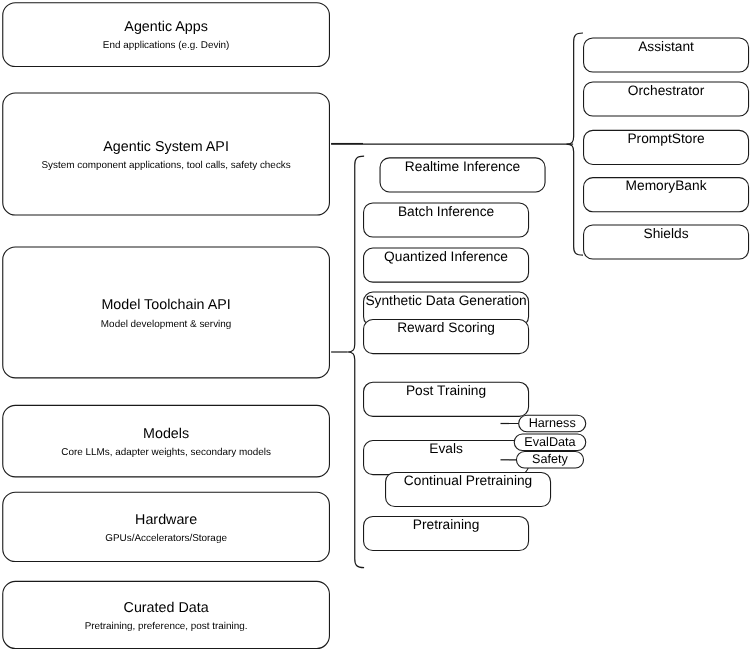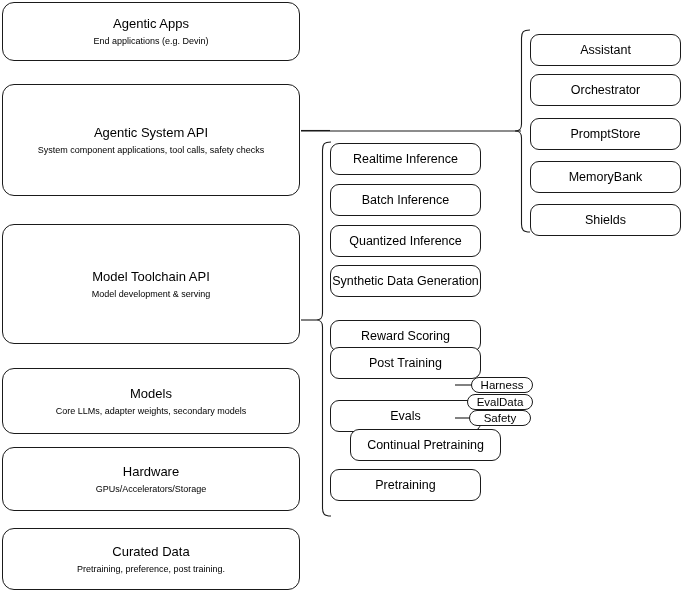--- a/index.html
+++ b/index.html
@@ -50,21 +50,20 @@
   .layer { left: 2px; width: 298px; }
 
   
   .item {
     position: absolute;
     box-sizing: border-box;
     border: 1px solid #1a1a1a;
     border-radius: 9px;
     background: #ffffff;
     display: flex;
-    align-items: center;
     justify-content: center;
     font-size: 12.5px;
     line-height: 14px;
     height: 32px;
     white-space: nowrap;
   }
   .mid-item { left: 330px; width: 151px; }
   .right-item { left: 530px; width: 151px; }
 
   
@@ -155,33 +154,33 @@
   <div class="rbox layer" style="top:447px;height:64px;">
     <div class="ttl">Hardware</div>
     <div class="sub">GPUs/Accelerators/Storage</div>
   </div>
 
   <div class="rbox layer" style="top:528px;height:62px;">
     <div class="ttl">Curated Data</div>
     <div class="sub">Pretraining, preference, post training.</div>
   </div>
 
-  <div class="item mid-item" style="top:143px;">
+  <div class="item mid-item" style="top:143px;margin-left:15px;">
       <span>Realtime Inference</span>
     </div>
   <div class="item mid-item" style="top:184px;">
       <span>Batch Inference</span>
     </div>
   <div class="item mid-item" style="top:225px;">
       <span>Quantized Inference</span>
     </div>
   <div class="item mid-item" style="top:265px;">
       <span>Synthetic Data Generation</span>
     </div>
-  <div class="item mid-item" style="top:320px;">
+  <div class="item mid-item" style="top:290px;">
       <span>Reward Scoring</span>
     </div>
   <div class="item mid-item" style="top:347px;">
       <span>Post Training</span>
     </div>
   <div class="item mid-item" style="top:400px;">
       <span>Evals</span>
     </div>
   <div class="item mid-item" style="top:429px;margin-left:20px;">
       <span>Continual Pretraining</span>

